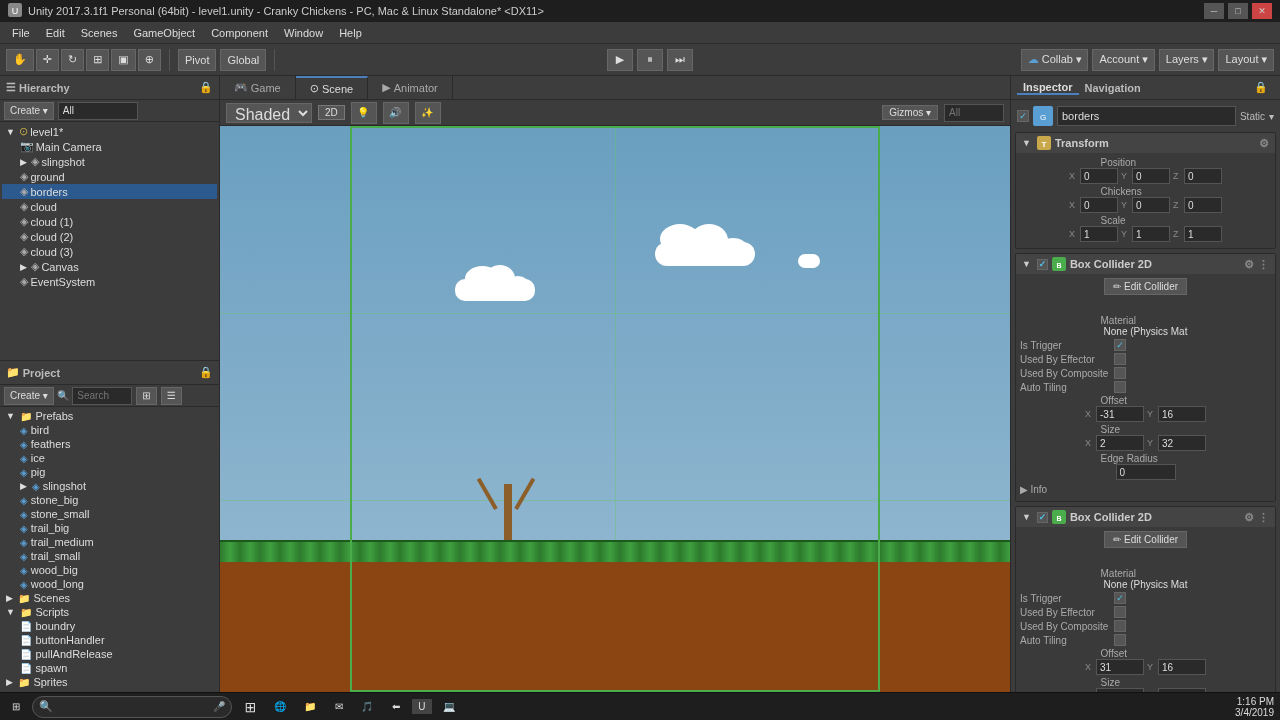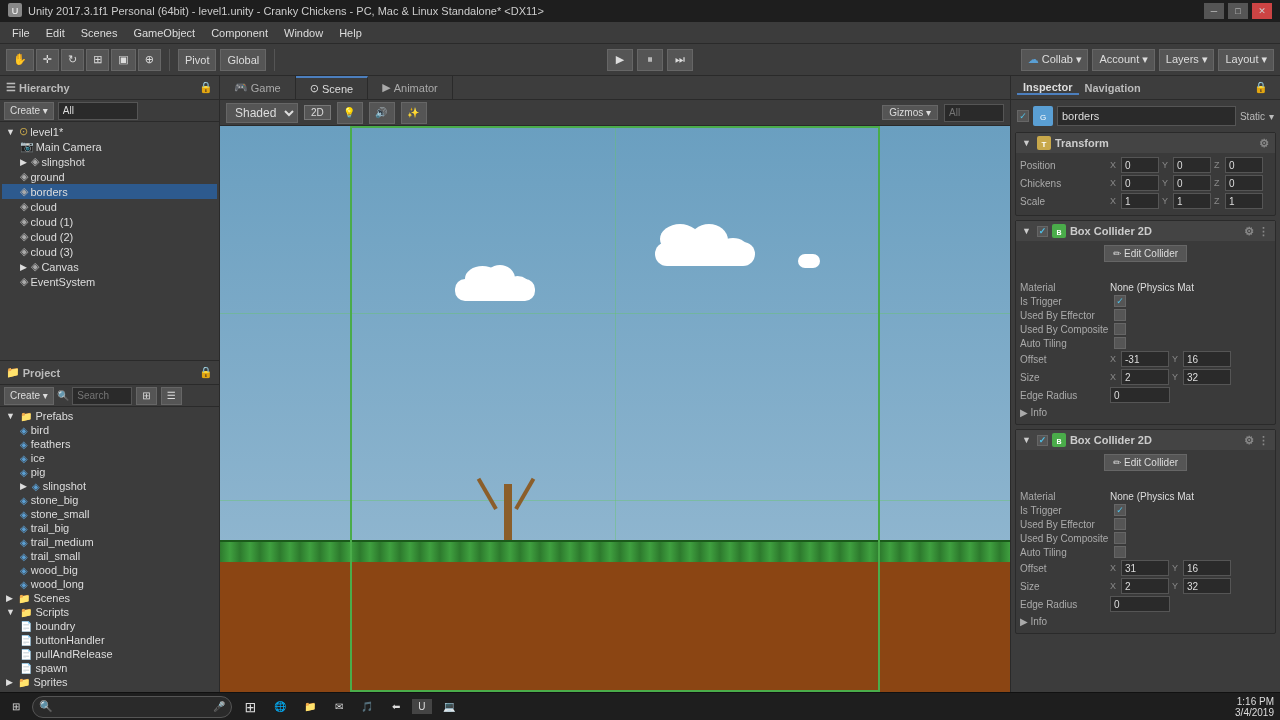--- a/index.html
+++ b/index.html
@@ -46,21 +46,21 @@
     .proj-prefab { color: #5a9fd4; font-size: 10px; }
 
     
     #center-panel { flex: 1; display: flex; flex-direction: column; background: #3c3c3c; }
     .tab-bar { background: #3d3d3d; height: 24px; display: flex; align-items: stretch; border-bottom: 1px solid #2a2a2a; }
     .tab { padding: 0 14px; display: flex; align-items: center; cursor: pointer; font-size: 11px; color: #aaa; border-right: 1px solid #2a2a2a; }
     .tab.active { background: #3c3c3c; color: #ddd; border-top: 2px solid #4c7fbe; }
 
     
     .view-toolbar { background: #3c3c3c; height: 26px; display: flex; align-items: center; padding: 0 6px; gap: 6px; border-bottom: 1px solid #2a2a2a; }
-    .view-select { background: #555; border: 1px solid #666; color: #ddd; padding: 1px 4px; font-size: 12px; height: 20px; cursor: pointer; }
+    .view-select { background: #555; border: 1px solid #666; color: #ddd; padding: 1px 4px; font-size: 16px; height: 20px; cursor: pointer; }
 
     
     #scene-view { flex: 1; background: #868686; position: relative; overflow: hidden; }
     .scene-content { width: 100%; height: 100%; position: relative; background: #5a7fa0; }
 
     
     .grid-v { position: absolute; top: 0; bottom: 0; width: 1px; background: rgba(100,200,100,0.4); }
     .grid-h { position: absolute; left: 0; right: 0; height: 1px; background: rgba(100,200,100,0.4); }
 
     
@@ -75,21 +75,21 @@
     .obj-icon { width: 20px; height: 20px; background: #5a9fd4; border-radius: 2px; display: flex; align-items: center; justify-content: center; font-size: 10px; color: white; }
     .obj-name-input { flex: 1; background: #2a2a2a; border: 1px solid #555; color: #ddd; padding: 2px 4px; font-size: 11px; height: 20px; }
     .dropdown-small { background: #555; border: 1px solid #666; color: #ddd; font-size: 10px; padding: 1px 3px; height: 18px; }
 
     .tag-layer-row { display: flex; align-items: center; gap: 6px; margin-bottom: 4px; font-size: 10px; color: #bbb; }
 
     .component-block { background: #3a3a3a; border: 1px solid #2a2a2a; margin-bottom: 4px; border-radius: 2px; }
     .component-header { background: #444; padding: 3px 6px; display: flex; align-items: center; gap: 4px; cursor: pointer; font-size: 11px; font-weight: bold; color: #ccc; }
     .component-body { padding: 4px; }
 
-    .prop-row { display: flex; align-items: center; margin-bottom: 2px; font-size: 10px; }
+    .prop-row { display: flex; align-items: center; margin-bottom: 2px; font-size: 10px; flex-direction: column; }
     .prop-label { color: #aaa; width: 90px; flex-shrink: 0; }
     .prop-value { color: #ddd; flex: 1; }
     .prop-xyz { display: flex; gap: 3px; flex: 1; }
     .xyz-group { display: flex; align-items: center; gap: 1px; }
     .xyz-label { color: #888; font-size: 9px; width: 10px; }
     .xyz-input { background: #2a2a2a; border: 1px solid #555; color: #ddd; padding: 1px 3px; font-size: 10px; height: 16px; width: 38px; }
 
     .checkbox-row { display: flex; align-items: center; gap: 4px; margin-bottom: 2px; font-size: 10px; color: #aaa; }
     .check-box { width: 12px; height: 12px; border: 1px solid #666; background: #555; display: inline-flex; align-items: center; justify-content: center; }
     .check-box.checked { background: #555; }

